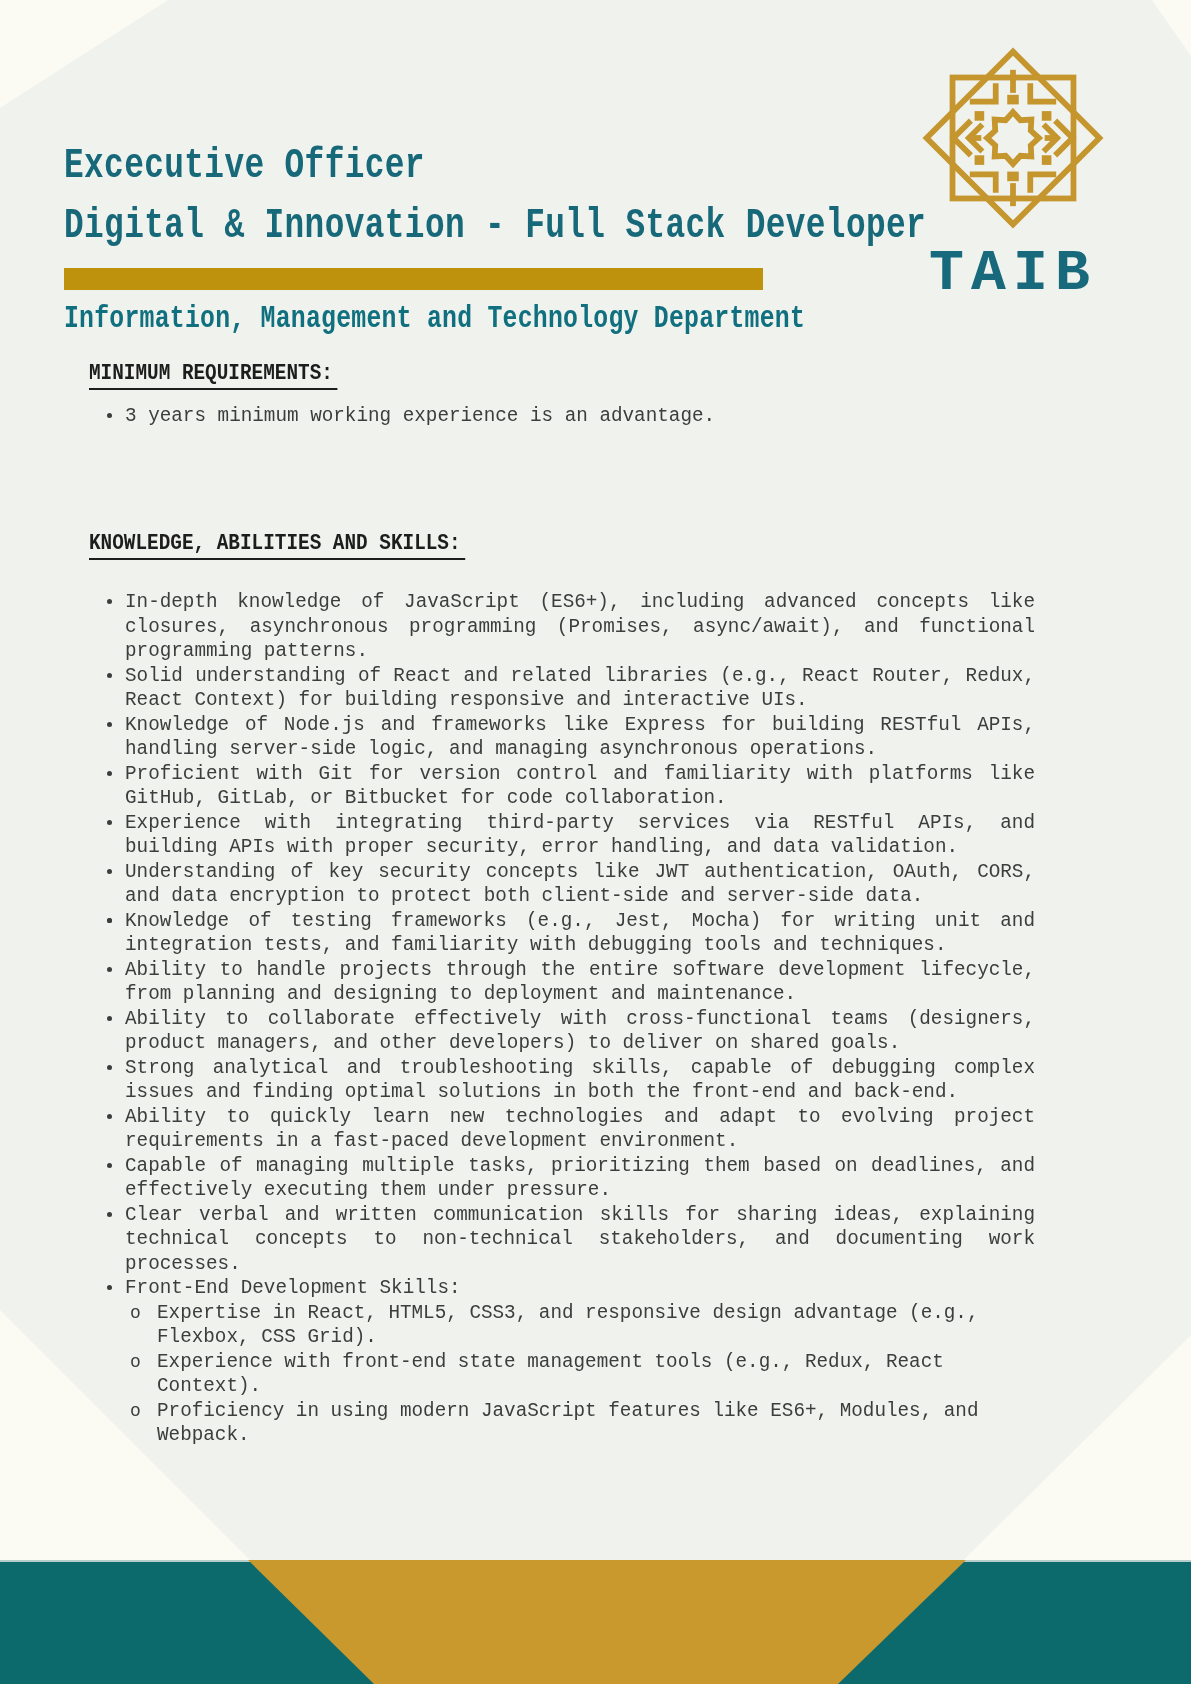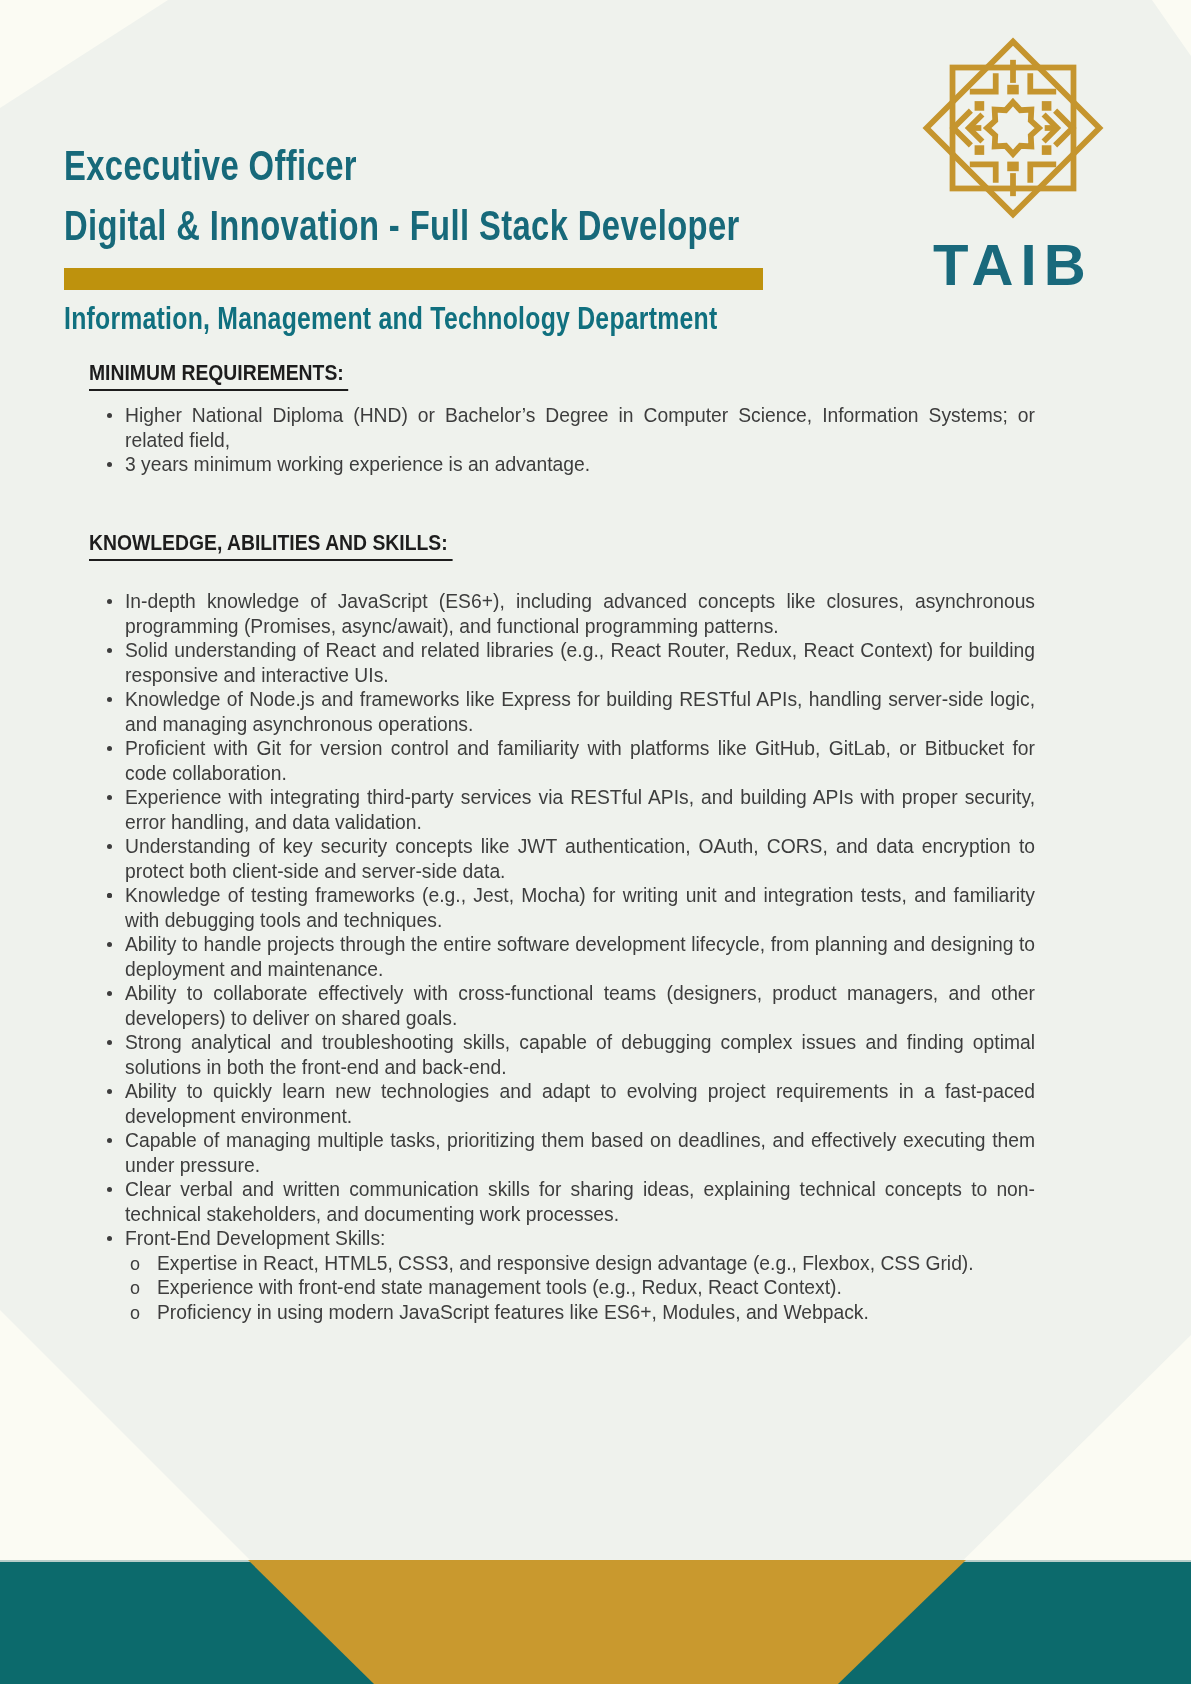--- a/index.html
+++ b/index.html
@@ -1,19 +1,19 @@
 <!DOCTYPE html>
 <html><head>
 <meta charset="utf-8">
 <style>
   * { margin:0; padding:0; box-sizing:border-box; }
   html,body { background:#e8e8e8; }
   .page {
     position:relative; width:1191px; height:1684px; overflow:hidden;
-    background:#FBFBF3; font-family:Liberation Sans, sans-serif;
+    background:#FBFBF3; font-family:Liberation Mono, monospace;
     margin:0 auto;
   }
   
   .bg-panel {
     position:absolute; left:0; top:0; width:1191px; height:1684px;
     background:#EFF2ED;
     clip-path: polygon(0px 108px, 168px 0px, 1152px 0px, 1191px 56px,
                        1191px 1335px, 838px 1684px, 374px 1684px, 0px 1310px);
   }
   .band-teal {
@@ -34,21 +34,21 @@
   }
   .gold-bar {
     position:absolute; left:64px; top:268px; width:699px; height:22px;
     background:#BE920D;
   }
   .department {
     position:absolute; left:64px; top:301px;
     font-size:31px; font-weight:bold; color:#10707F; white-space:nowrap;
     transform:scaleX(0.80); transform-origin:left top; letter-spacing:0.3px;
   }
-  .logo { position:absolute; left:908px; top:30px; width:210px; }
+  .logo { position:absolute; left:908px; top:40px; width:210px; }
   .emblem { display:block; margin:0 auto; }
   .wordmark {
     margin-top:6px; text-align:center;
     font-size:57px; font-weight:bold; letter-spacing:7px; color:#19697C;
     transform:scaleX(1.02); transform-origin:center top;
   }
   
   .sec-heading {
     position:absolute; left:89px;
     font-size:21.5px; font-weight:bold; color:#1D1D1D; white-space:nowrap;
@@ -137,21 +137,20 @@
       </g>
     </svg>
     <div class="wordmark">TAIB</div>
   </div>
 
   <div class="sec-heading h-min">
     <span class="u">MINIMUM REQUIREMENTS:</span>
   </div>
   <div class="list l-min">
       <ul>
-        <li class="item"><span class="marker"></span><span>Higher National Diploma (HND) or Bachelor’s Degree in Computer Science, Information Systems; or related field,</span></li>
         <li class="item"><span class="marker"></span><span>3 years minimum working experience is an advantage.</span></li>
       </ul>
     </div>
 
   <div class="sec-heading h-know">
     <span class="u">KNOWLEDGE, ABILITIES AND SKILLS:</span>
   </div>
   <div class="list l-know">
       <ul>
         <li class="item"><span class="marker"></span><span>In-depth knowledge of JavaScript (ES6+), including advanced concepts like closures, asynchronous programming (Promises, async/await), and functional programming patterns.</span></li>

